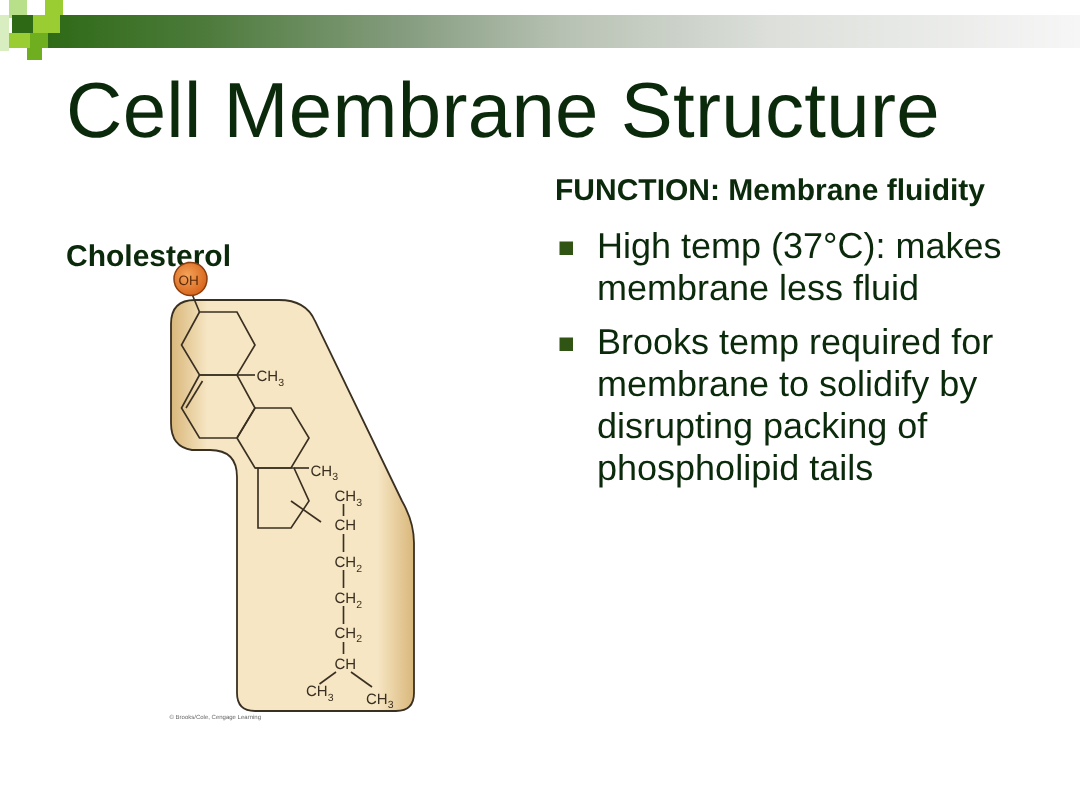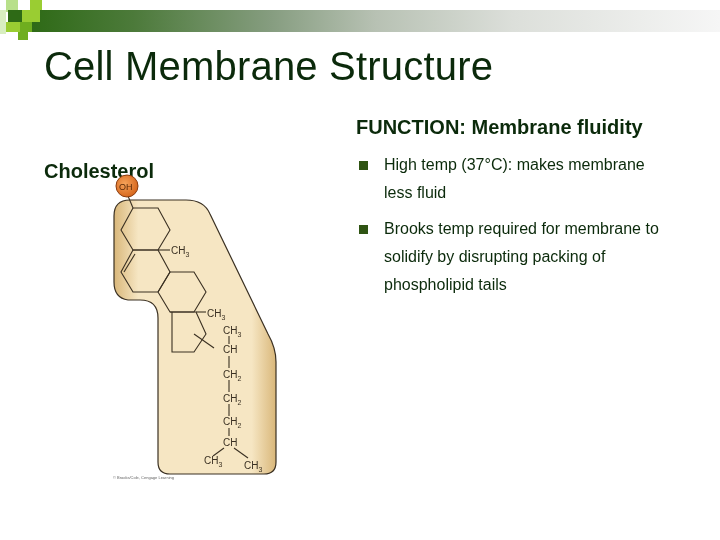--- a/index.html
+++ b/index.html
@@ -1,24 +1,24 @@
 <!DOCTYPE html>
 <html><head>
 <meta charset="utf-8">
 <style>
   html,body{margin:0;padding:0;}
   body{width:720px;height:540px;background:#ffffff;position:relative;overflow:hidden;font-family:"Liberation Sans",sans-serif;}
   .topbar{position:absolute;left:30px;top:10px;width:690px;height:22px;background:linear-gradient(to right,#2e6a16 0%,#4c7a3a 15%,#869d80 35%,#b7c1b3 50%,#dcdfda 70%,#f6f6f6 100%);}
   .sq{position:absolute;}
-  .title{position:absolute;left:44px;top:44px;font-size:40px;color:#0b2a0b;white-space:nowrap;letter-spacing:0.2px;}
+  .title{position:absolute;left:44px;top:44px;font-size:52px;color:#0b2a0b;white-space:nowrap;letter-spacing:0.2px;}
   .left-heading{position:absolute;left:44px;top:160px;font-size:20px;font-weight:bold;color:#0b2a0b;}
-  .right{position:absolute;left:356px;top:113px;width:320px;color:#0b2a0b;}
+  .right{position:absolute;left:370px;top:113px;width:320px;color:#0b2a0b;}
   .func{font-size:20px;font-weight:bold;line-height:28px;}
   .bullets{margin-top:10px;}
-  .bullet{position:relative;padding-left:28px;font-size:16px;line-height:28px;margin-bottom:8px;}
+  .bullet{position:relative;padding-left:28px;font-size:24px;line-height:28px;margin-bottom:8px;}
   .bullet .marker{position:absolute;left:3px;top:10px;width:9px;height:9px;background:#2f5413;}
   .diagram{position:absolute;left:100px;top:170px;width:190px;height:320px;}
   .credit{position:absolute;left:113px;top:475px;font-size:4px;color:#666;}
 </style>
 </head>
 <body>
 
 <div class="topbar"></div>
 <div class="sq" style="left:6px;top:0px;width:12px;height:12px;background:#b8e08a;"></div>
 <div class="sq" style="left:30px;top:0px;width:12px;height:10px;background:#9acd32;"></div>

